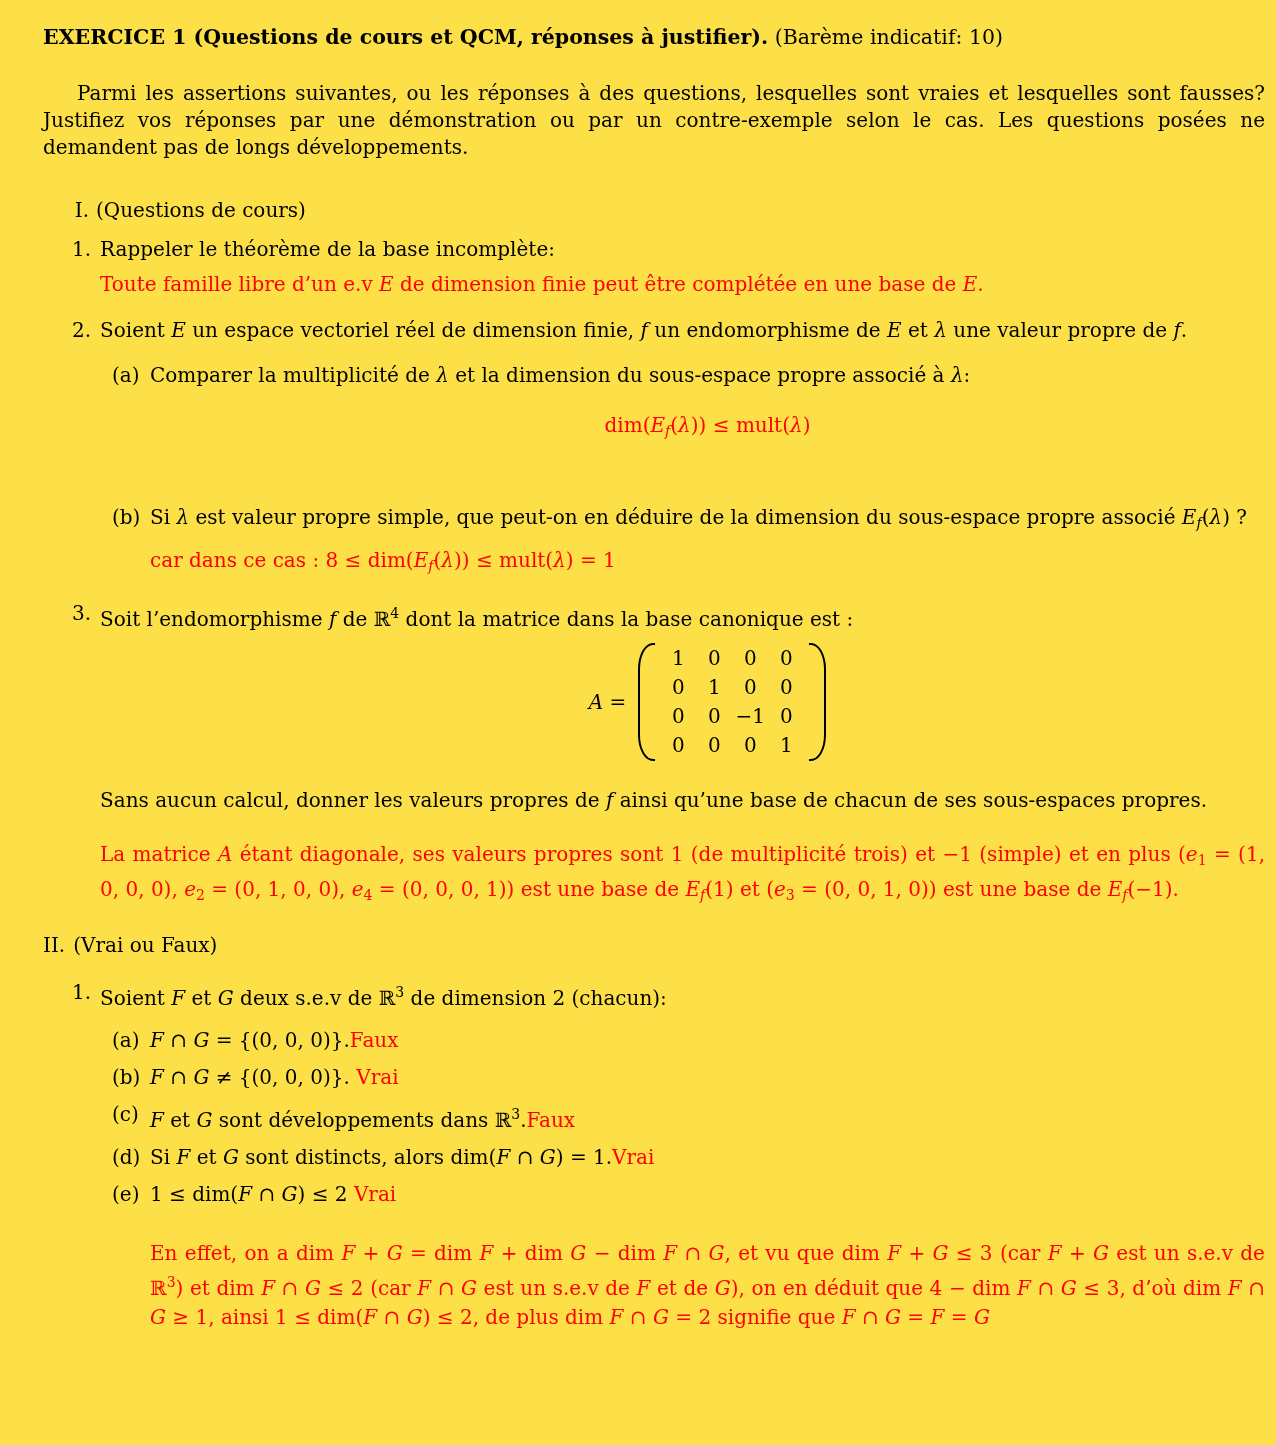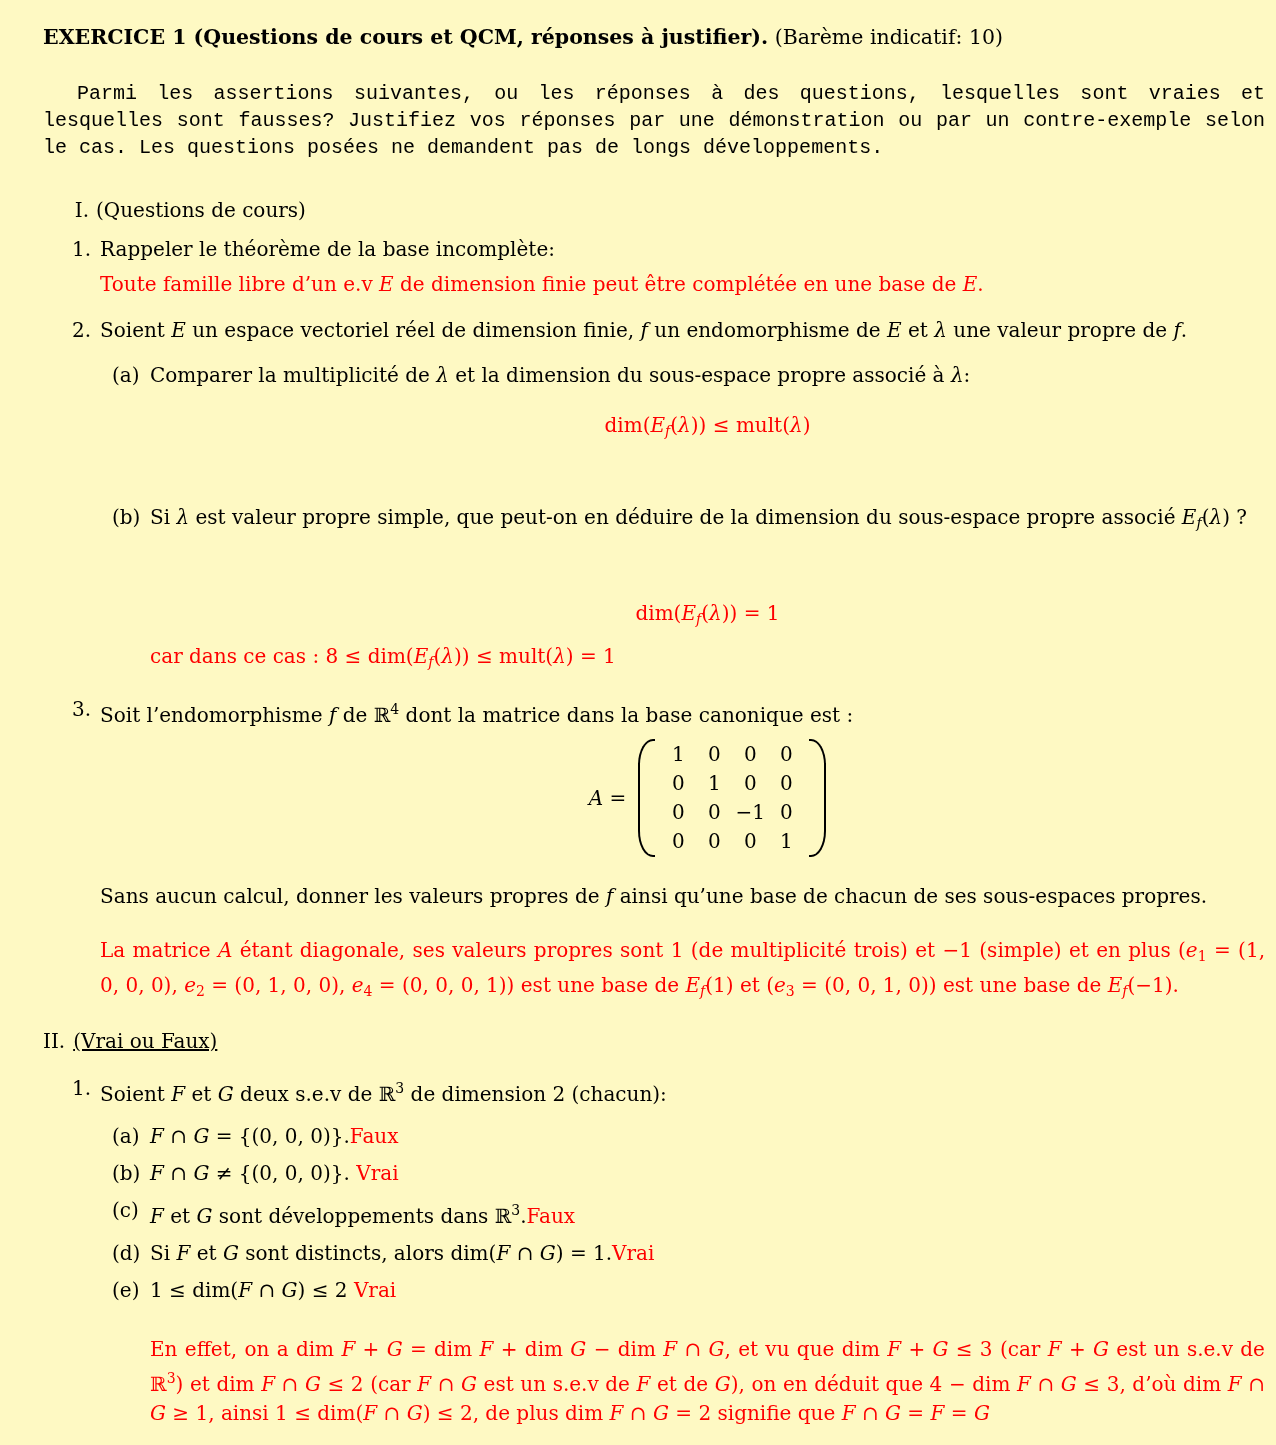--- a/index.html
+++ b/index.html
@@ -1,36 +1,36 @@
 <!DOCTYPE html>
 <html><head>
 <meta charset="utf-8">
 <style>
   html,body{margin:0;padding:0;background:#ffffff;}
   .page{
     position:relative;
     width:1276px;height:1445px;
     box-sizing:border-box;
     padding:24px 11px 0 43px;
-    background:#fef9c3;
+    background:#fde047;
     color:#000000;
     font-family:"DejaVu Serif","Liberation Serif",serif;
     font-size:20px;
     line-height:27px;
     overflow:hidden;
   }
   .bold{font-weight:bold;}
   .title{font-size:20.5px;}
   .intro{margin-top:29px;text-align:justify;text-indent:34px;}
   .sec-head{margin-top:36px;display:flex;}
   .sec-head .sec-label{display:inline-block;min-width:28px;text-align:right;}
   .sec-head .sec-title{margin-left:7px;}
   .sec-head.flush{margin-left:0;}
   .sec-head.flush .sec-label{min-width:0;text-align:left;}
-  .sec-head.flush .sec-title{margin-left:8px;text-decoration:underline;}
+  .sec-head.flush .sec-title{margin-left:8px;}
   .sec1-head{margin-left:18px;}
   .item-l1{position:relative;margin-left:57px;}
   .item-l1>.lbl{position:absolute;left:-28px;top:0;}
   .item-l2{position:relative;margin-left:107px;}
   .item-l2>.lbl{position:absolute;left:-38px;top:0;}
   .red{color:#fe0000;}
   .eq{margin-left:107px;text-align:center;}
   .ans-q1{margin-top:8px;}
   .mt12{margin-top:12px;} .mt15{margin-top:15px;} .mt18{margin-top:18px;}
   .mt19{margin-top:19px;} .mt20{margin-top:20px;} .mt22{margin-top:22px;}
@@ -54,21 +54,21 @@
 </style>
 </head>
 <body>
 
 <div class="page">
 
   <div class="title">
     <span class="bold">EXERCICE 1 (Questions de cours et QCM, réponses à justifier).</span><span> (Barème indicatif: 10)</span>
   </div>
 
-  <p class="intro" style="margin:29px 0 0 0;font-family:Liberation Mono, monospace;">Parmi les assertions suivantes, ou les réponses à des questions, lesquelles sont vraies et lesquelles sont fausses? Justifiez vos réponses par une démonstration ou par un contre-exemple selon le cas. Les questions posées ne demandent pas de longs développements.</p>
+  <p class="intro" style="margin:29px 0 0 0;">Parmi les assertions suivantes, ou les réponses à des questions, lesquelles sont vraies et lesquelles sont fausses? Justifiez vos réponses par une démonstration ou par un contre-exemple selon le cas. Les questions posées ne demandent pas de longs développements.</p>
 
   <div class="sec-head sec1-head">
     <span class="sec-label">I.</span>
     <span class="sec-title">(Questions de cours)</span>
   </div>
 
   <div class="item-l1 mt12">
     <span class="lbl">1.</span>
     <span>Rappeler le théorème de la base incomplète:</span>
     <div class="red ans-q1" style="color: rgb(254, 0, 0);"><span class="seg-n">Toute famille libre d’un e.v </span><span class="seg-i">E</span><span class="seg-n"> de dimension finie peut être complétée en une base de </span><span class="seg-i">E</span><span class="seg-n">.</span></div>
@@ -84,21 +84,20 @@
     <span><span class="seg-n">Comparer la multiplicité de </span><span class="seg-i">λ</span><span class="seg-n"> et la dimension du sous-espace propre associé à </span><span class="seg-i">λ</span><span class="seg-n">:</span></span>
   </div>
 
   <div class="eq red mt23" style="color: rgb(254, 0, 0);"><span class="seg-n">dim(</span><span class="seg-i">E</span><span class="seg-subi">f</span><span class="seg-n">(</span><span class="seg-i">λ</span><span class="seg-n">)) ≤ mult(</span><span class="seg-i">λ</span><span class="seg-n">)</span></div>
 
   <div class="item-l2 mt59">
     <span class="lbl">(b)</span>
     <span><span class="seg-n">Si </span><span class="seg-i">λ</span><span class="seg-n"> est valeur propre simple, que peut-on en déduire de la dimension du sous-espace propre associé </span><span class="seg-i">E</span><span class="seg-subi">f</span><span class="seg-n">(</span><span class="seg-i">λ</span><span class="seg-n">) ?</span></span>
   </div>
 
-  <div class="eq red mt63" style="color: rgb(254, 0, 0);"><span class="seg-n">dim(</span><span class="seg-i">E</span><span class="seg-subi">f</span><span class="seg-n">(</span><span class="seg-i">λ</span><span class="seg-n">)) = 1</span></div>
 
   <div class="item-l2 red mt10" style="color: rgb(254, 0, 0);"><span class="seg-n">car dans ce cas : 8 ≤ dim(</span><span class="seg-i">E</span><span class="seg-subi">f</span><span class="seg-n">(</span><span class="seg-i">λ</span><span class="seg-n">)) ≤ mult(</span><span class="seg-i">λ</span><span class="seg-n">) = 1</span></div>
 
   <div class="item-l1 mt20">
     <span class="lbl">3.</span>
     <span><span class="seg-n">Soit l’endomorphisme </span><span class="seg-i">f</span><span class="seg-n"> de ℝ</span><span class="seg-sup">4</span><span class="seg-n"> dont la matrice dans la base canonique est :</span></span>
   </div>
 
   <div class="matrix-wrap">
     <span class="mat-lhs"><span class="seg-i">A</span><span class="seg-n"> =</span></span>

